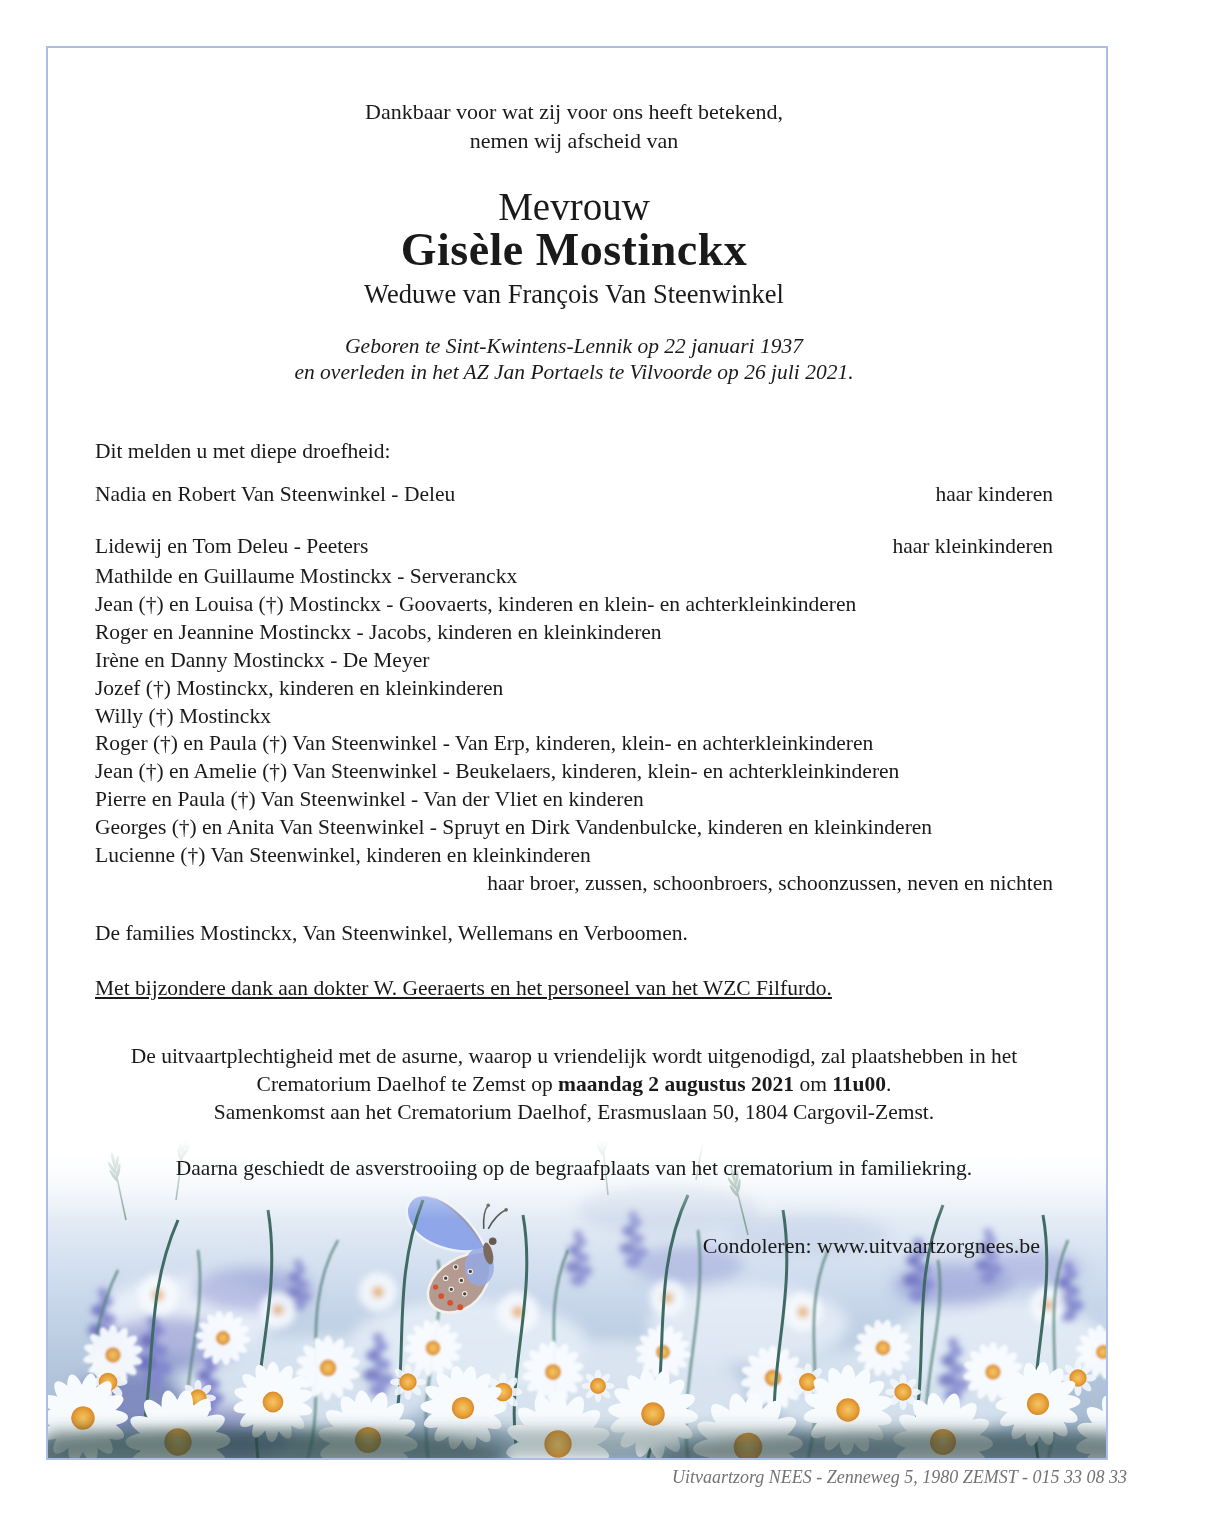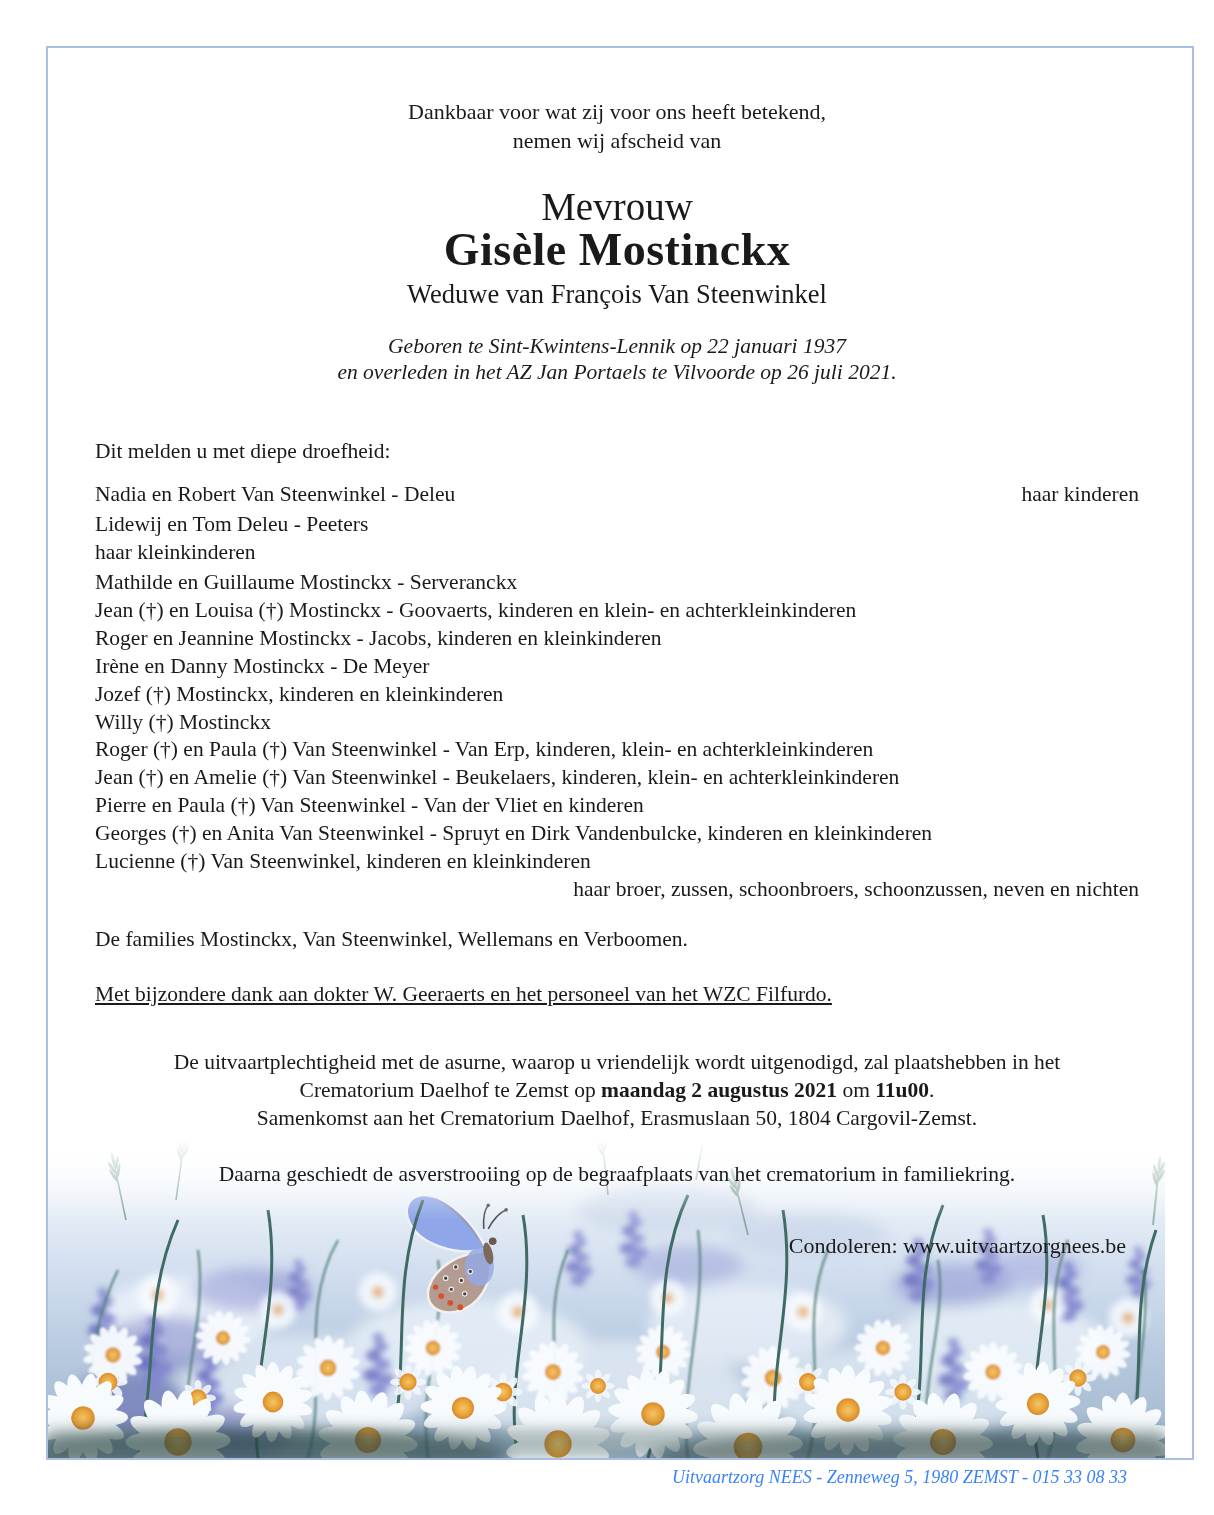--- a/index.html
+++ b/index.html
@@ -1,54 +1,54 @@
 <!DOCTYPE html>
 <html><head>
 <meta charset="utf-8">
 <style>
   html,body{margin:0;padding:0;}
   body{
     width:1214px;height:1515px;position:relative;background:#ffffff;
     font-family:"Liberation Serif","DejaVu Serif",serif;color:#1a1a1a;
   }
   .card{
-    position:absolute;left:46px;top:46px;width:1148px;height:1414px;
+    position:absolute;left:46px;top:46px;width:1062px;height:1414px;
     box-sizing:border-box;border:2px solid #a9c0e4;background:#ffffff;overflow:hidden;
   }
   .flower-field{
     position:absolute;left:0;bottom:0;width:1117px;height:318px;z-index:0;
     background:linear-gradient(180deg,#ffffff 0%,#f3f7fb 12%,#e0e9f4 28%,#cbd9ec 48%,#b7c9df 68%,#a9bdd3 86%,#a0b4ca 100%);
   }
   .flower-field svg{position:absolute;left:0;top:0;}
   .content{position:relative;z-index:1;padding:49px 53px 0 47px;font-size:21.5px;line-height:27.9px;}
   .center{text-align:center;}
   p{margin:0;}
   .intro{line-height:29px;font-size:22px;}
   .salutation{margin-top:35px;font-size:39px;line-height:34px;}
   .name{margin:0 0 0 0;font-size:46px;line-height:52px;font-weight:bold;letter-spacing:.5px;}
   .widow{margin-top:2px;font-size:26.5px;line-height:32px;}
   .borndied{margin-top:23px;font-style:italic;font-size:21.5px;line-height:26px;}
   .announce{margin-top:52px;line-height:28px;}
   .row{display:flex;justify-content:space-between;line-height:28px;}
   .row1{margin-top:15px;}
-  .row2{margin-top:2px;flex-direction:column;}
+  .row2{margin-top:24px;}
   .family-list{margin-top:3px;}
   .family-list div{line-height:27.9px;}
   .relation-right{text-align:right;line-height:27.9px;}
   .families{margin-top:21px;line-height:28px;}
   .thanks{margin-top:27px;line-height:28px;text-decoration:underline;}
   .ceremony{margin-top:40px;line-height:28px;}
   .gathering{line-height:28px;}
   .scattering{margin-top:28px;line-height:28px;text-align:center;}
   .condolence{
     position:absolute;z-index:2;right:66px;top:1185px;
     font-size:22px;line-height:26px;
   }
   .page-footer{
-    position:absolute;top:1467px;right:87px;font-size:18px;font-style:italic;color:#3b82f6;
+    position:absolute;top:1467px;right:87px;font-size:18px;font-style:italic;color:#737373;
   }
 </style>
 </head>
 <body>
 
 <div class="card">
 
   <div class="flower-field">
     <svg width="1117" height="318" viewBox="0 0 1117 318">
       <defs>

